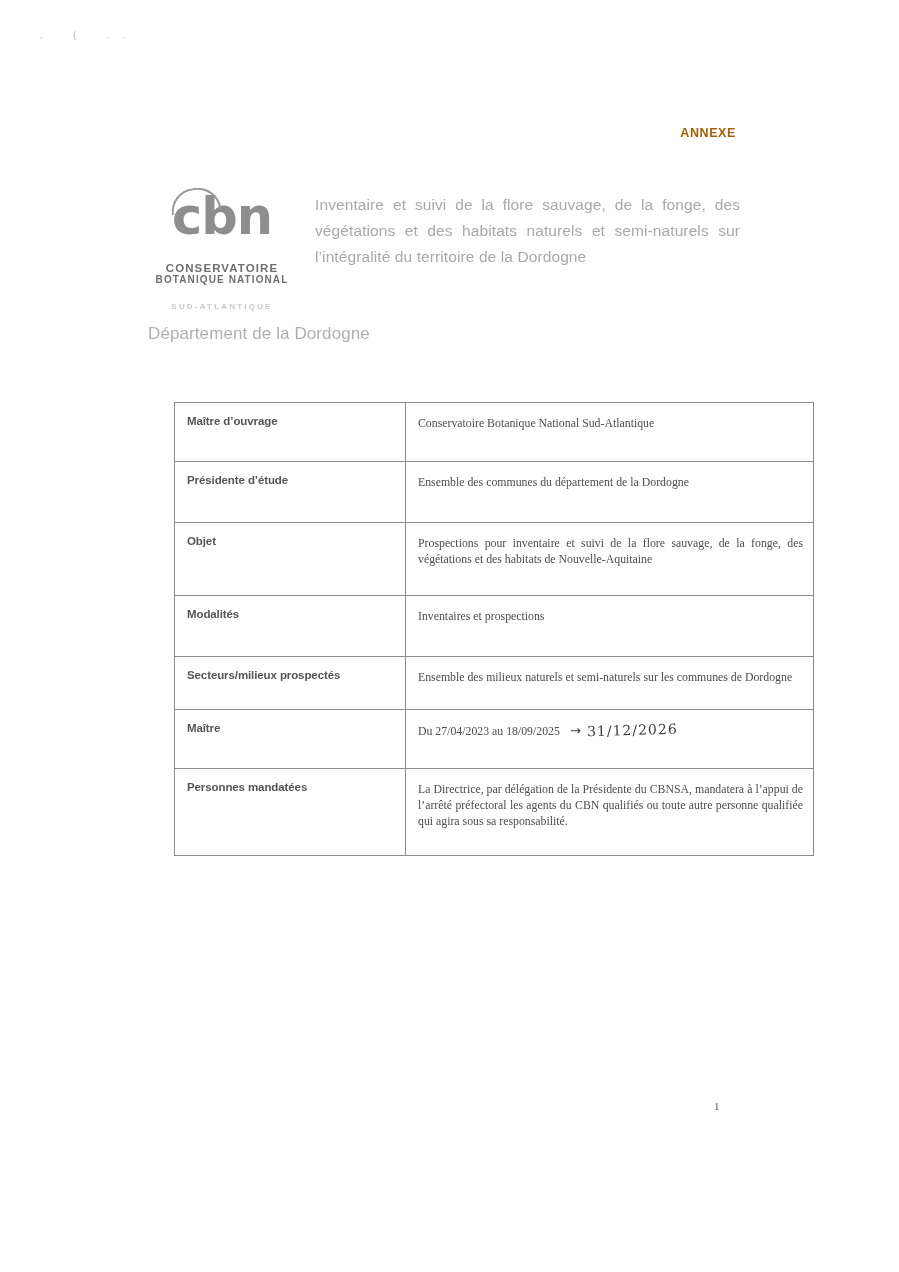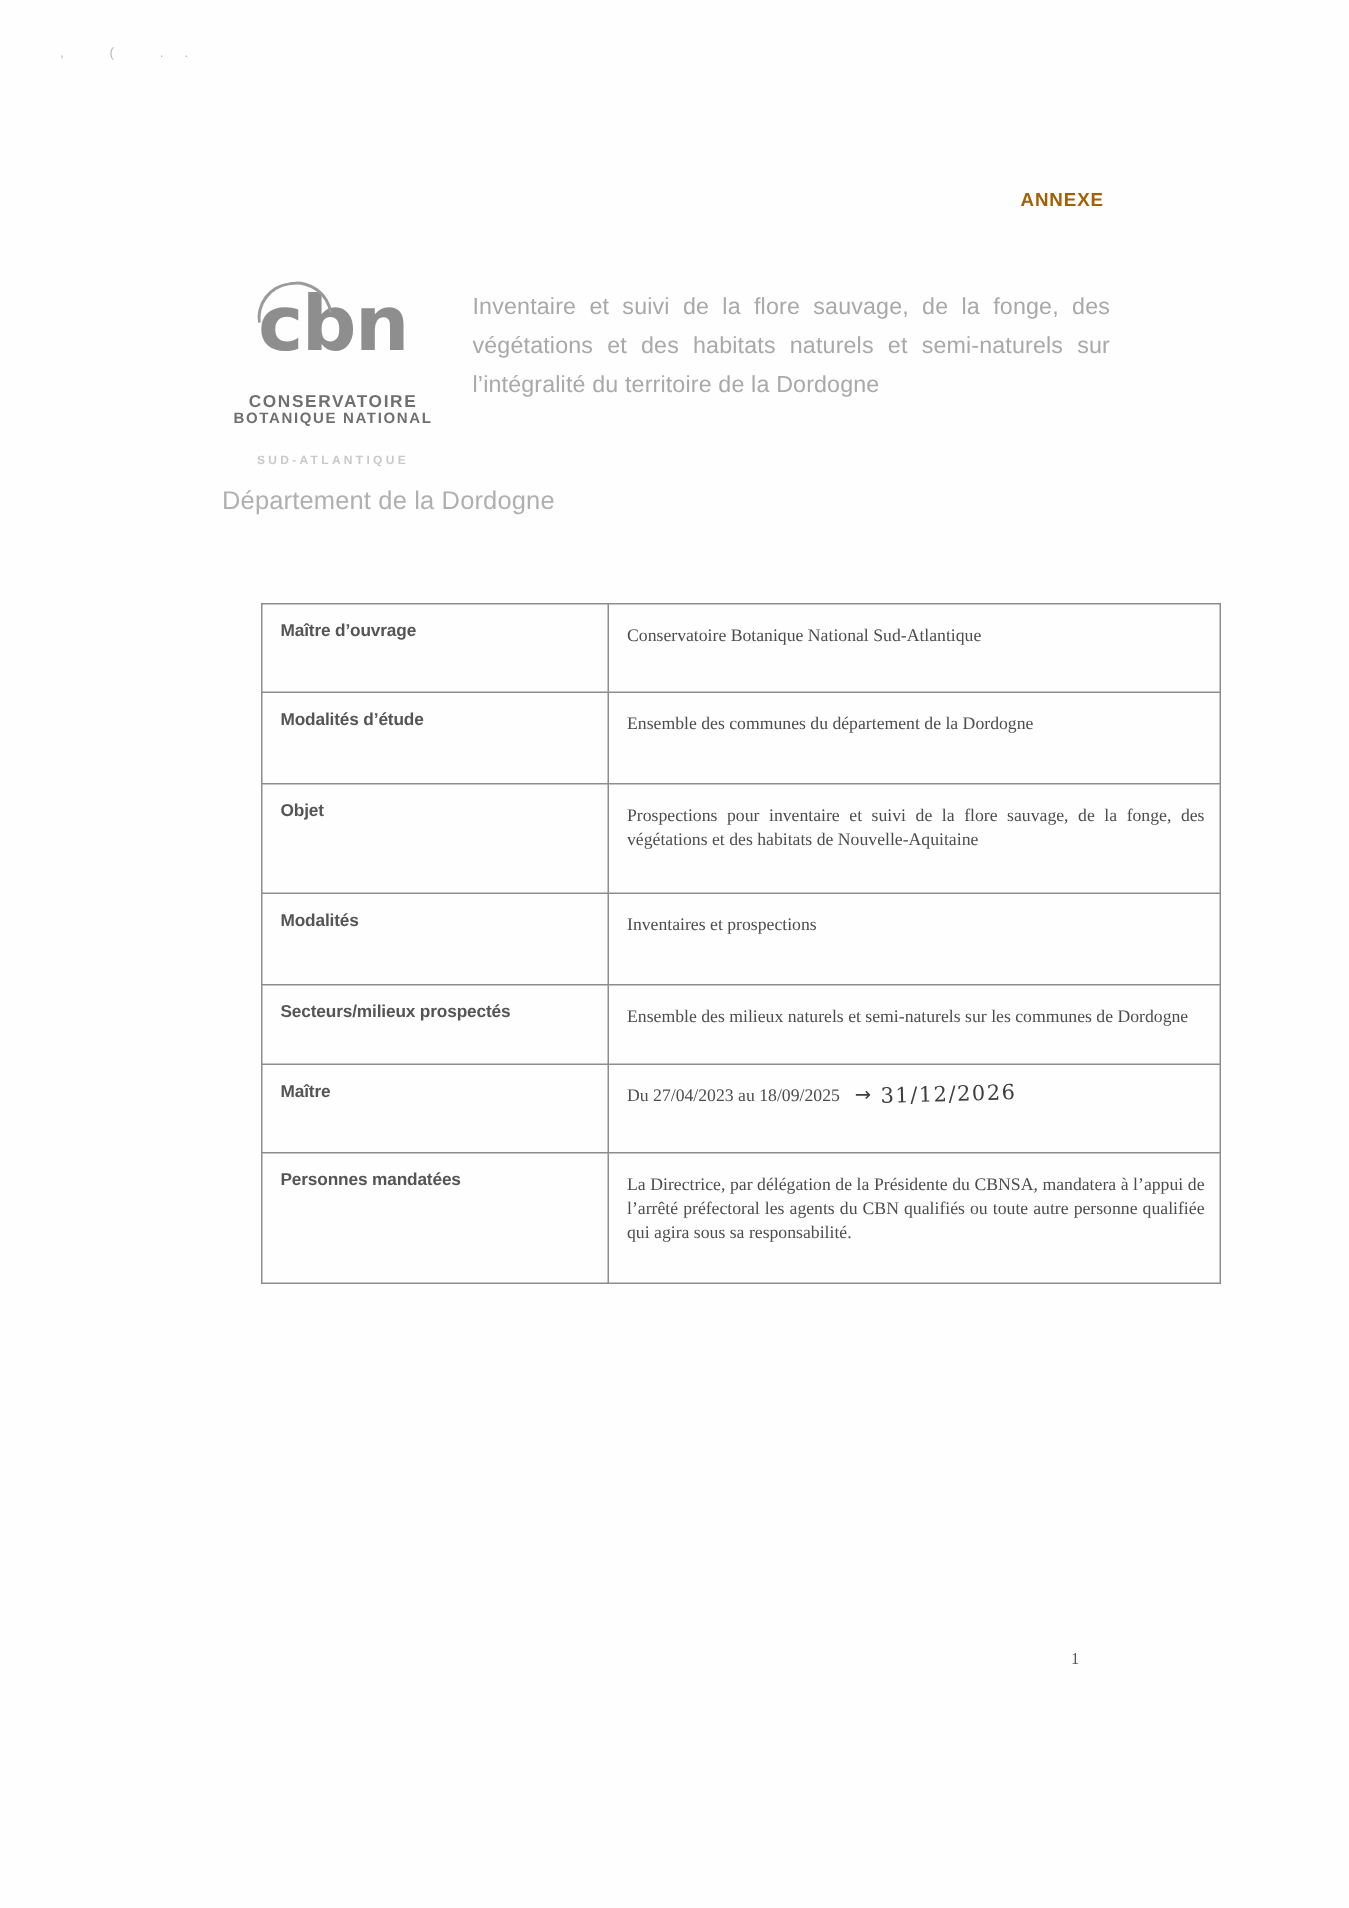--- a/index.html
+++ b/index.html
@@ -209,21 +209,21 @@
 
   <div class="subtitle">Département de la Dordogne</div>
 
   <table class="info-table">
     <tbody>
       <tr class="row-h1">
         <td class="label">Maître d’ouvrage</td>
         <td class="value">Conservatoire Botanique National Sud-Atlantique</td>
       </tr>
       <tr class="row-h2">
-        <td class="label">Modalités d’étude</td>
+        <td class="label">Présidente d’étude</td>
         <td class="value">Ensemble des communes du département de la Dordogne</td>
       </tr>
       <tr class="row-h3">
         <td class="label">Objet</td>
         <td class="value">Prospections pour inventaire et suivi de la flore sauvage, de la fonge, des végétations et des habitats de Nouvelle-Aquitaine</td>
       </tr>
       <tr class="row-h4">
         <td class="label">Modalités</td>
         <td class="value">Inventaires et prospections</td>
       </tr>

